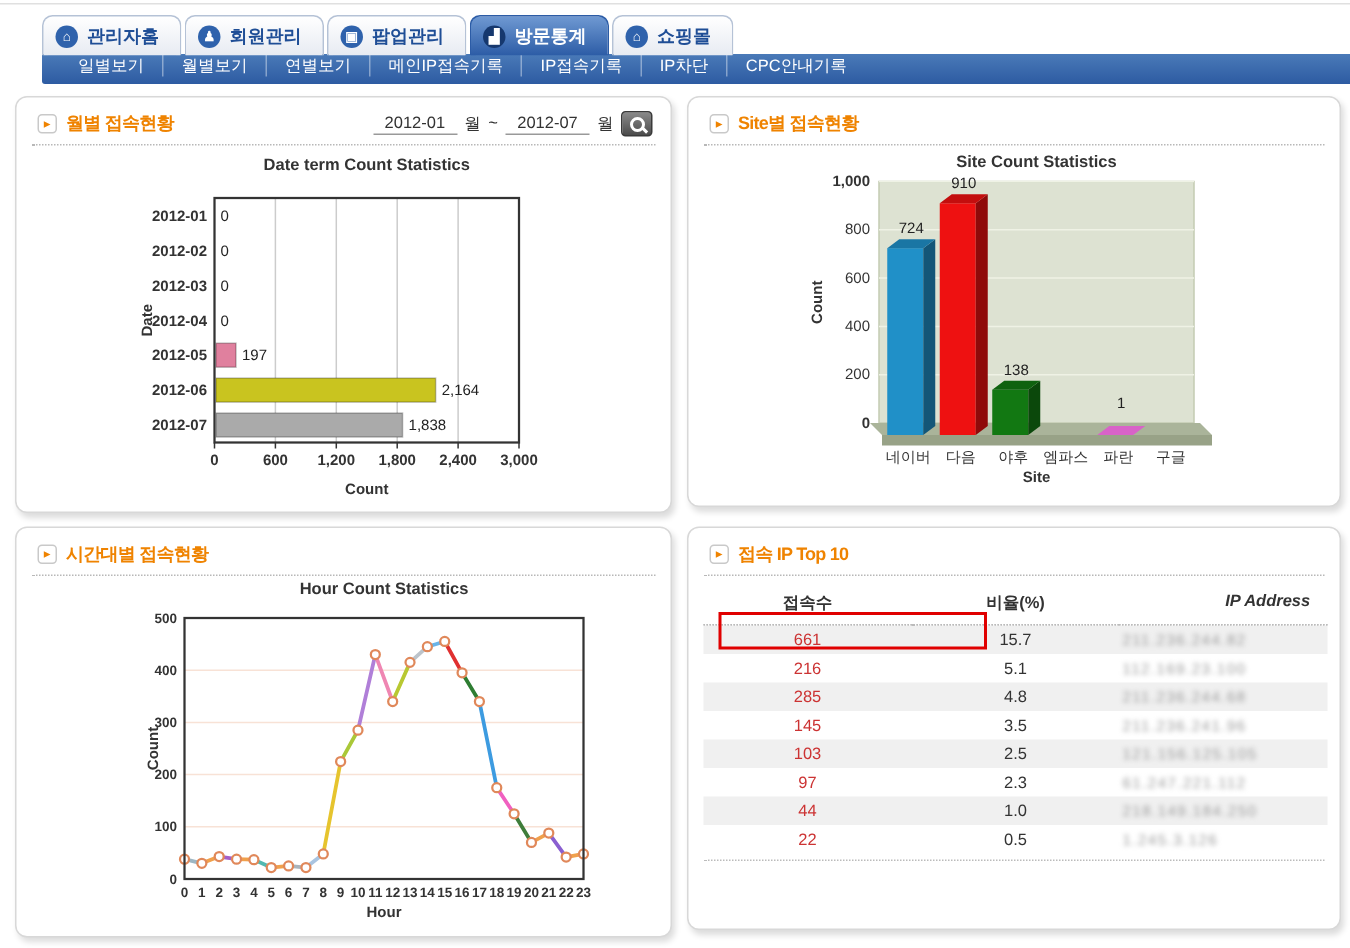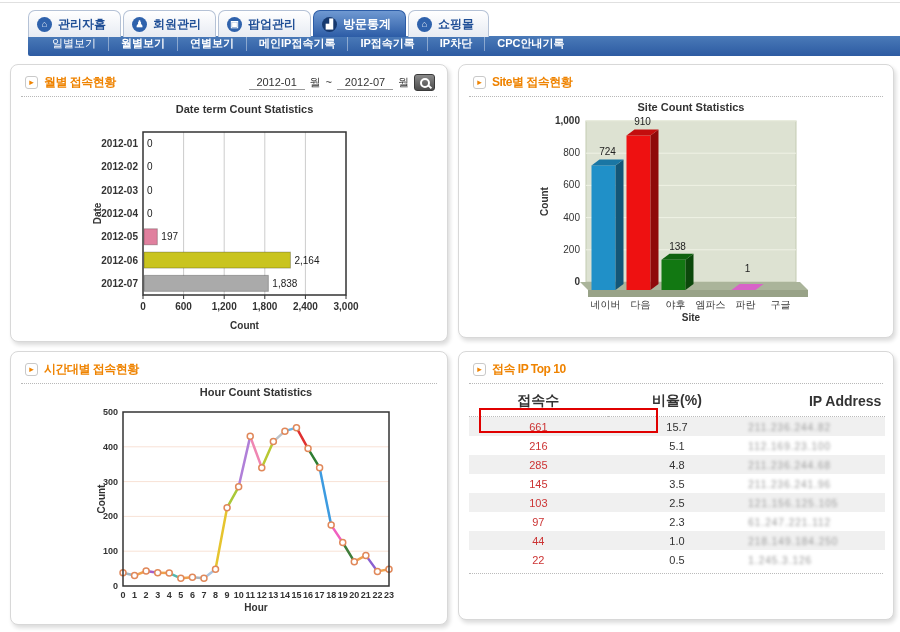--- a/index.html
+++ b/index.html
@@ -12,21 +12,21 @@
        border-radius:7px 7px 0 0;color:#1f4e96;font-weight:bold;font-size:12px;cursor:pointer;}
   .tab.active{background:linear-gradient(#6f99d2,#2c5ca6);border-color:#2c5ca6;color:#fff;}
   .tab-icon{width:15px;height:15px;border-radius:50%;background:#2f62ac;color:#fff;font-size:9px;line-height:15px;
             text-align:center;flex:0 0 15px;}
   .tab.active .tab-icon{background:#16386e;}
   
   .subnav{position:absolute;top:36px;left:28px;width:888px;height:20px;
           background:linear-gradient(#4a7ab8,#2d5ba2);display:flex;align-items:flex-start;
           font-size:11px;color:#fff;padding-left:12px;box-sizing:border-box;border-radius:0 0 2px 2px;}
   .subnav-item{color:#fff;text-decoration:none;padding:0 12px;white-space:nowrap;cursor:pointer;}
-  .subnav-item + .subnav-item{border-left:1px solid rgba(255,255,255,.4);font-weight:bold;}
+  .subnav-item + .subnav-item{border-left:1px solid rgba(255,255,255,.4);}
   
   .panel{position:absolute;background:#fff;border:1px solid #d8d8d8;border-radius:8px;
          box-shadow:2px 3px 4px rgba(0,0,0,.14);box-sizing:border-box;}
   #panel-monthly{left:10px;top:64px;width:438px;height:278px;}
   #panel-site{left:458px;top:64px;width:436px;height:274px;}
   #panel-hour{left:10px;top:351px;width:438px;height:274px;}
   #panel-ip{left:458px;top:351px;width:436px;height:269px;}
   .panel-head{display:flex;align-items:center;padding:8px 12px 4px 14px;height:18px;}
   .head-icon{width:11px;height:11px;border:1px solid #c9c9c9;border-radius:3px;color:#ef8300;
              font-size:9px;line-height:10px;text-align:center;margin-right:6px;background:#fff;}
@@ -39,22 +39,22 @@
   .unit{font-size:11px;color:#333;}
   .search-btn{width:21px;height:17px;background:linear-gradient(#8a8a8a,#4c4c4c);border:1px solid #3a3a3a;
               border-radius:3px;position:relative;cursor:pointer;padding:0;}
   .mag{position:absolute;left:5px;top:3px;width:6px;height:6px;border:2px solid #fff;border-radius:50%;display:block;}
   .mag::after{content:"";position:absolute;left:6px;top:6px;width:4px;height:2px;background:#fff;transform:rotate(45deg);}
   
   svg text{font-family:"Liberation Sans",sans-serif;}
   .chart-svg{display:block;}
   
   .ip-table{width:416px;margin:2px 10px 0 10px;border-collapse:collapse;font-size:11px;table-layout:fixed;}
-  .ip-table th{height:28px;font-weight:bold;color:#333;border-bottom:1px dotted #bbb;font-size:14px;}
-  .ip-table th.h-ip{text-align:center;padding-left:60px;}
+  .ip-table th{height:28px;font-weight:bold;color:#333;border-bottom:1px dotted #bbb;font-size:11px;}
+  .ip-table th.h-ip{text-align:center;padding-left:60px;font-style:italic;}
   .ip-table td{height:19px;padding:0;}
   .ip-table tbody tr:nth-child(odd){background:#f0f0f0;}
   .ip-table td.c{color:#cc3333;text-align:center;width:64px;margin-top:16px;}
   .ip-table td.p{color:#333;text-align:center;width:56px;}
   .ip-table td.ip{text-align:left;padding-left:2px;}
   .ip-blur{color:#9a9a9a;filter:blur(1.6px);font-size:10px;letter-spacing:1px;}
   .table-bottom{border-bottom:1px dotted #bbb;margin:4px 10px 0 10px;}
   .red-box{position:absolute;left:20px;top:56px;width:175px;height:21px;border:2px solid #e00000;z-index:2;}
 </style>
 </head>

